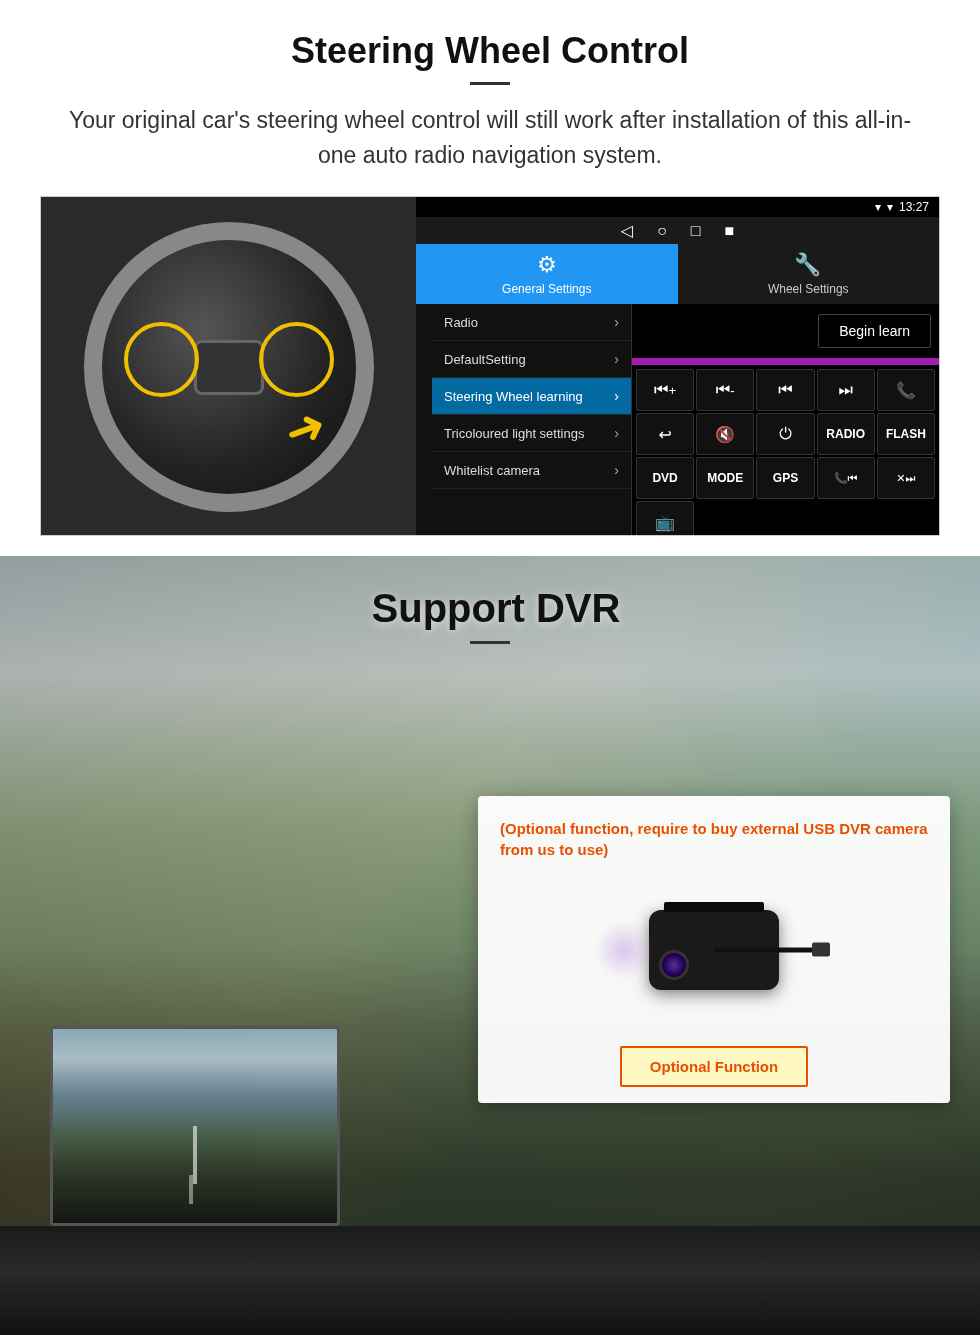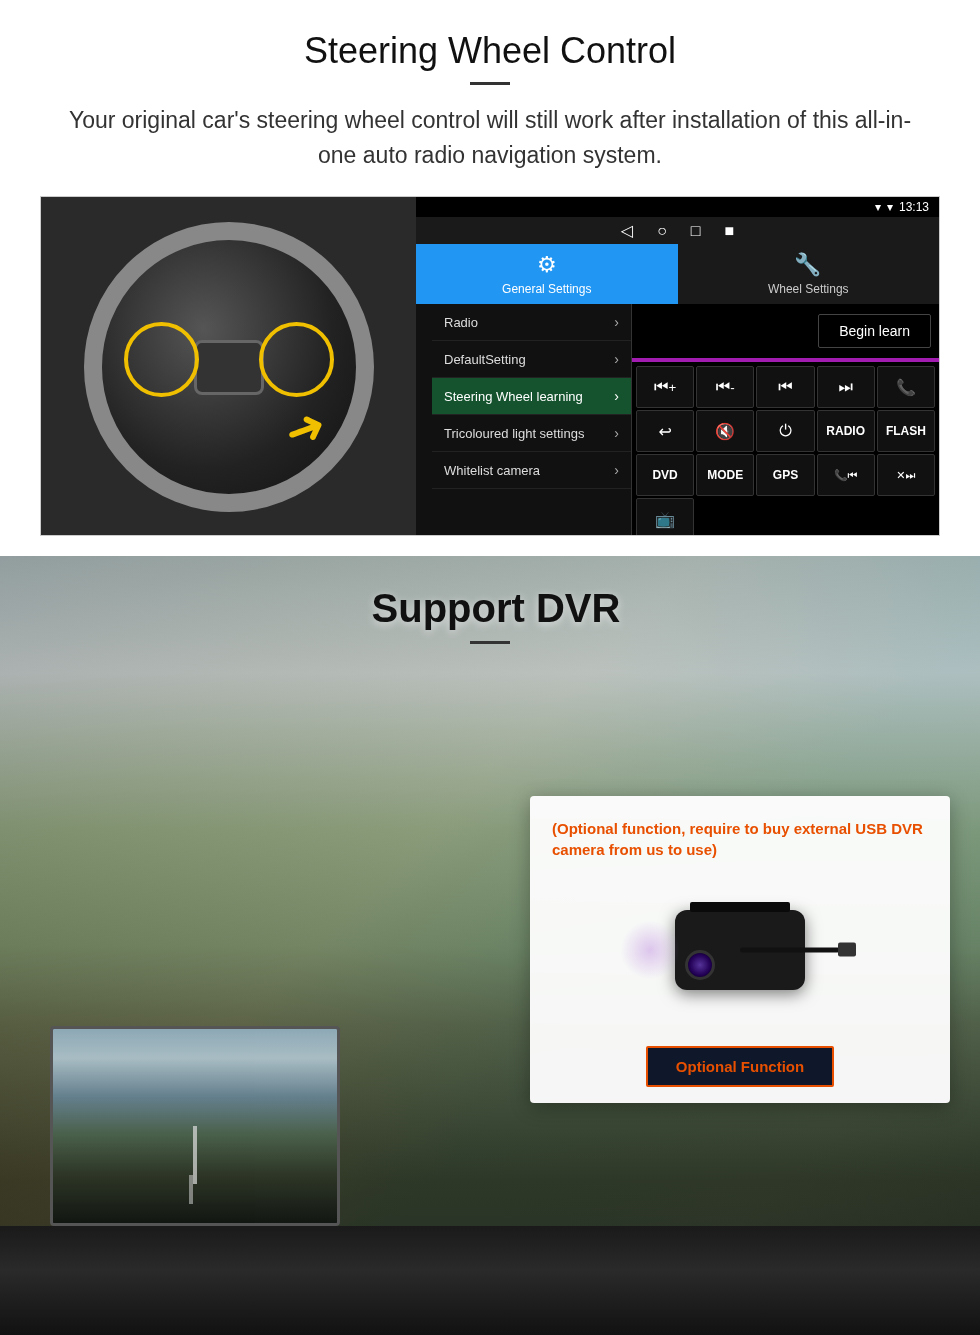--- a/index.html
+++ b/index.html
@@ -11,21 +11,21 @@
       overflow-x: hidden;
     }
 
     
     .section-steering {
       padding: 30px 40px 20px 40px;
       text-align: center;
     }
     .section-title {
       font-size: 36px;
-      font-weight: 400;
+      font-weight: 700;
       color: #111;
       margin-bottom: 10px;
     }
     .section-divider {
       width: 40px;
       height: 3px;
       background: #333;
       margin: 0 auto 18px auto;
     }
     .section-desc {
@@ -179,39 +179,39 @@
       display: flex;
       align-items: center;
       justify-content: space-between;
       padding: 10px 12px;
       color: #ddd;
       border-bottom: 1px solid #222;
       font-size: 13px;
       cursor: pointer;
     }
     .menu-item.active {
-      background: #14532d;
+      background: #0369a1;
       color: #fff;
     }
     .menu-item .chevron { color: #aaa; font-size: 14px; }
     .menu-item.active .chevron { color: #fff; }
 
     
     .right-panel {
       flex: 1;
       background: #000;
       display: flex;
       flex-direction: column;
     }
     .begin-learn-row {
       display: flex;
       align-items: center;
       justify-content: center;
       padding: 10px 8px;
-      border-bottom: 4px solid #a21caf;
+      border-bottom: 7px solid #a21caf;
     }
     .begin-learn-btn {
       background: #000;
       border: 1px solid #444;
       color: #fff;
       padding: 8px 20px;
       font-size: 14px;
       cursor: pointer;
       border-radius: 2px;
     }
@@ -279,21 +279,21 @@
       height: 3px;
       background: #333;
       margin: 10px auto 0 auto;
     }
 
     
     .dvr-info-box {
       position: absolute;
       top: 240px;
       right: 30px;
-      width: 420px;
+      width: 472px;
       background: rgba(255,255,255,0.95);
       border-radius: 4px;
       padding: 22px 22px 16px 22px;
       z-index: 20;
       box-shadow: 0 4px 20px rgba(0,0,0,0.3);
     }
     .dvr-optional-text {
       color: #e85000;
       font-size: 15px;
       font-weight: bold;
@@ -335,21 +335,21 @@
       border-radius: 50%;
       background: radial-gradient(circle, #553399 0%, #220055 60%, #000 100%);
       border: 3px solid #333;
     }
 
     
     .optional-function-btn {
       display: inline-block;
       border: 2px solid #e85000;
       color: #e85000;
-      background: #0f172a;
+      background: #fef9c3;
       padding: 10px 28px;
       font-size: 15px;
       font-weight: bold;
       border-radius: 2px;
       cursor: pointer;
       margin-top: 4px;
     }
 
     
     .dvr-preview-box {
@@ -424,21 +424,21 @@
         <div class="sw-center"></div>
         <div class="sw-arrow">➜</div>
       </div>
     </div>
 
     <div class="android-panel">
 
       <div class="android-statusbar">
         <span>▾</span>
         <span>▾</span>
-        <span>13:13</span>
+        <span>13:27</span>
       </div>
 
       <div class="android-nav">
         <span>◁</span>
         <span>○</span>
         <span>□</span>
         <span>■</span>
       </div>
 
       <div class="settings-tabs">

